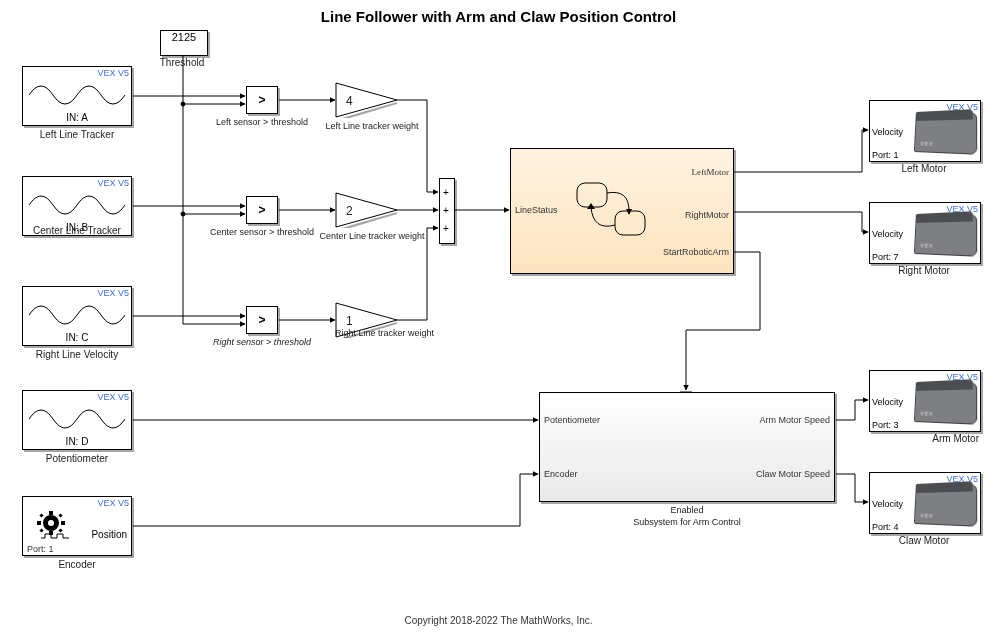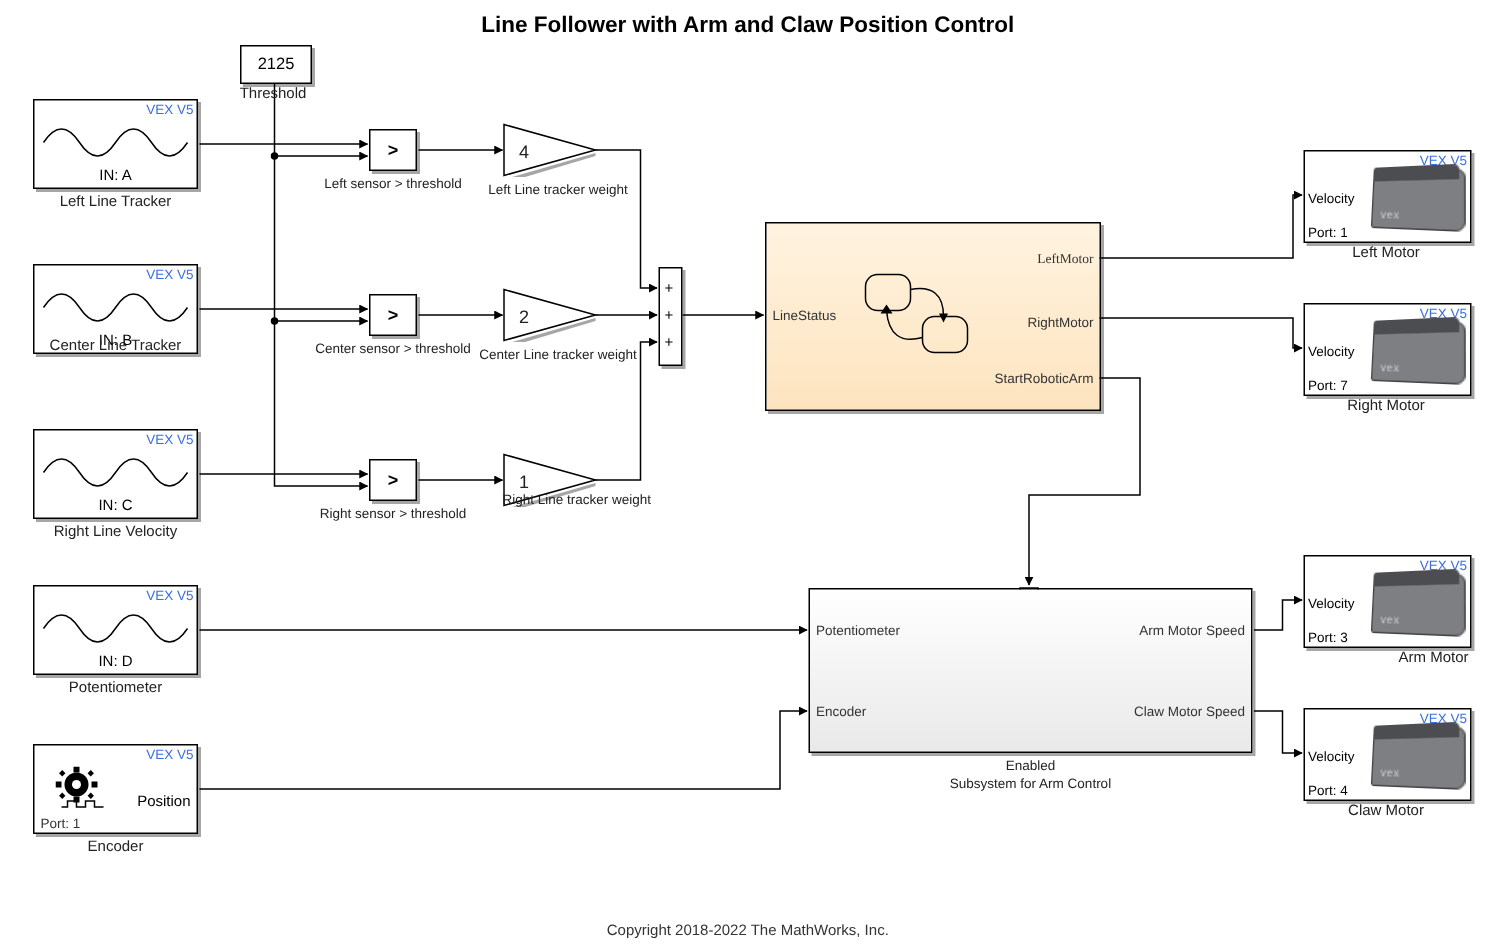--- a/index.html
+++ b/index.html
@@ -129,21 +129,21 @@
 
   
   .encoder { width:110px; height:60px; }
   .enc-gear { position:absolute; top:14px; left:14px; }
   .enc-pos { position:absolute; right:4px; top:32px; font-size:10px; }
 
   
   .constBlk {
     position:absolute; border:1px solid #000; background:#fff;
     width:46px; height:24px;
-    display:flex; align-items:center; justify-content:center;
+    display:flex; justify-content:center;
     font-size:11px;
     box-shadow: 2px 2px 0 rgba(0,0,0,0.35);
   }
 
   
   .sumBlk {
     position:absolute; border:1px solid #000; background:#fff;
     width:14px; height:64px;
     box-shadow: 2px 2px 0 rgba(0,0,0,0.35);
   }
@@ -281,21 +281,21 @@
 <div class="lbl small" style="left:200px; top:117px; width:124px;">Left sensor &gt; threshold</div>
 
 <div class="blk shadow" style="left:246px; top:196px; width:32px; height:28px;">
   <div class="gt">&gt;</div>
 </div>
 <div class="lbl small" style="left:194px; top:227px; width:136px;">Center sensor &gt; threshold</div>
 
 <div class="blk shadow" style="left:246px; top:306px; width:32px; height:28px;">
   <div class="gt">&gt;</div>
 </div>
-<div class="lbl small" style="left:198px; top:337px; width:128px;">Right sensor &gt; threshold</div>
+<div class="lbl small" style="left:198px; top:337px; width:128px;font-style:italic;">Right sensor &gt; threshold</div>
 
 <svg style="position:absolute; left:335px; top:82px; width:64px; height:36px;">
   <polygon points="1,1 62,18 1,35" fill="#fff" stroke="#000"></polygon>
   <polygon points="3,37 62,20 62,22 5,39" fill="rgba(0,0,0,0.35)"></polygon>
 </svg>
 <div class="lbl" style="left:346px; top:94px; font-size:12px;">4</div>
 <div class="lbl small" style="left:312px; top:121px; width:120px;">Left Line tracker weight</div>
 
 <svg style="position:absolute; left:335px; top:192px; width:64px; height:36px;">
   <polygon points="1,1 62,18 1,35" fill="#fff" stroke="#000"></polygon>

